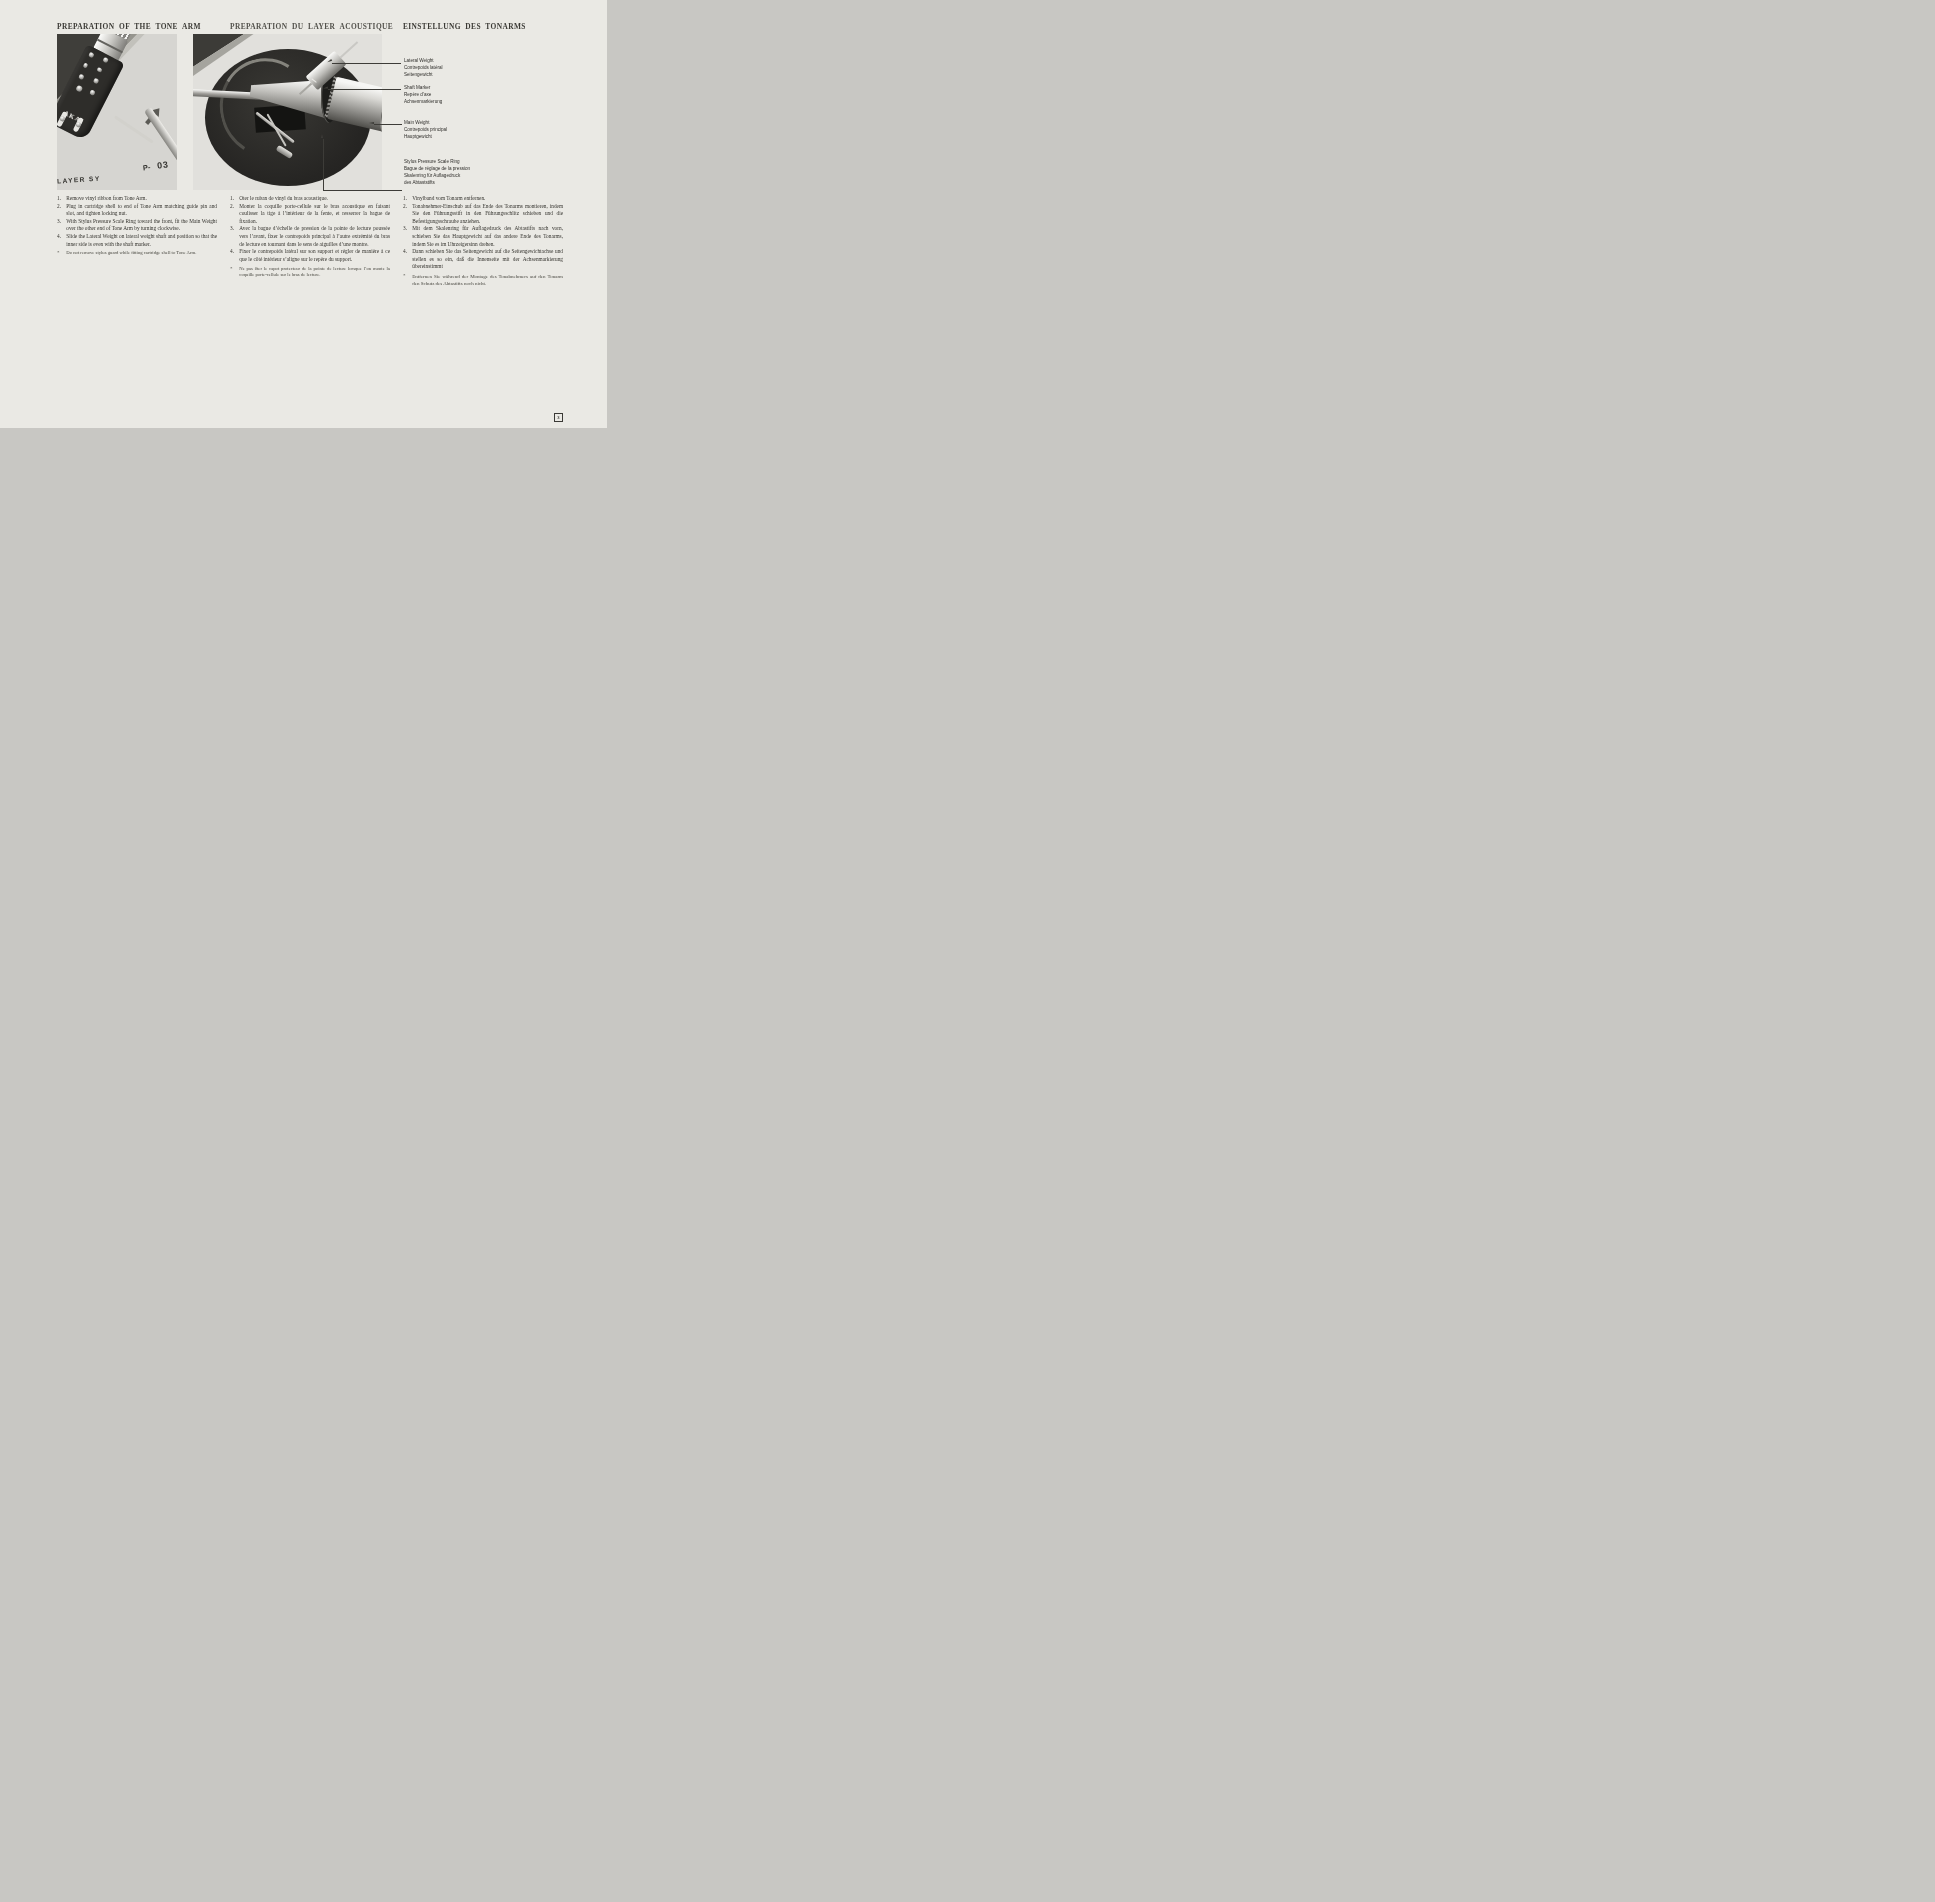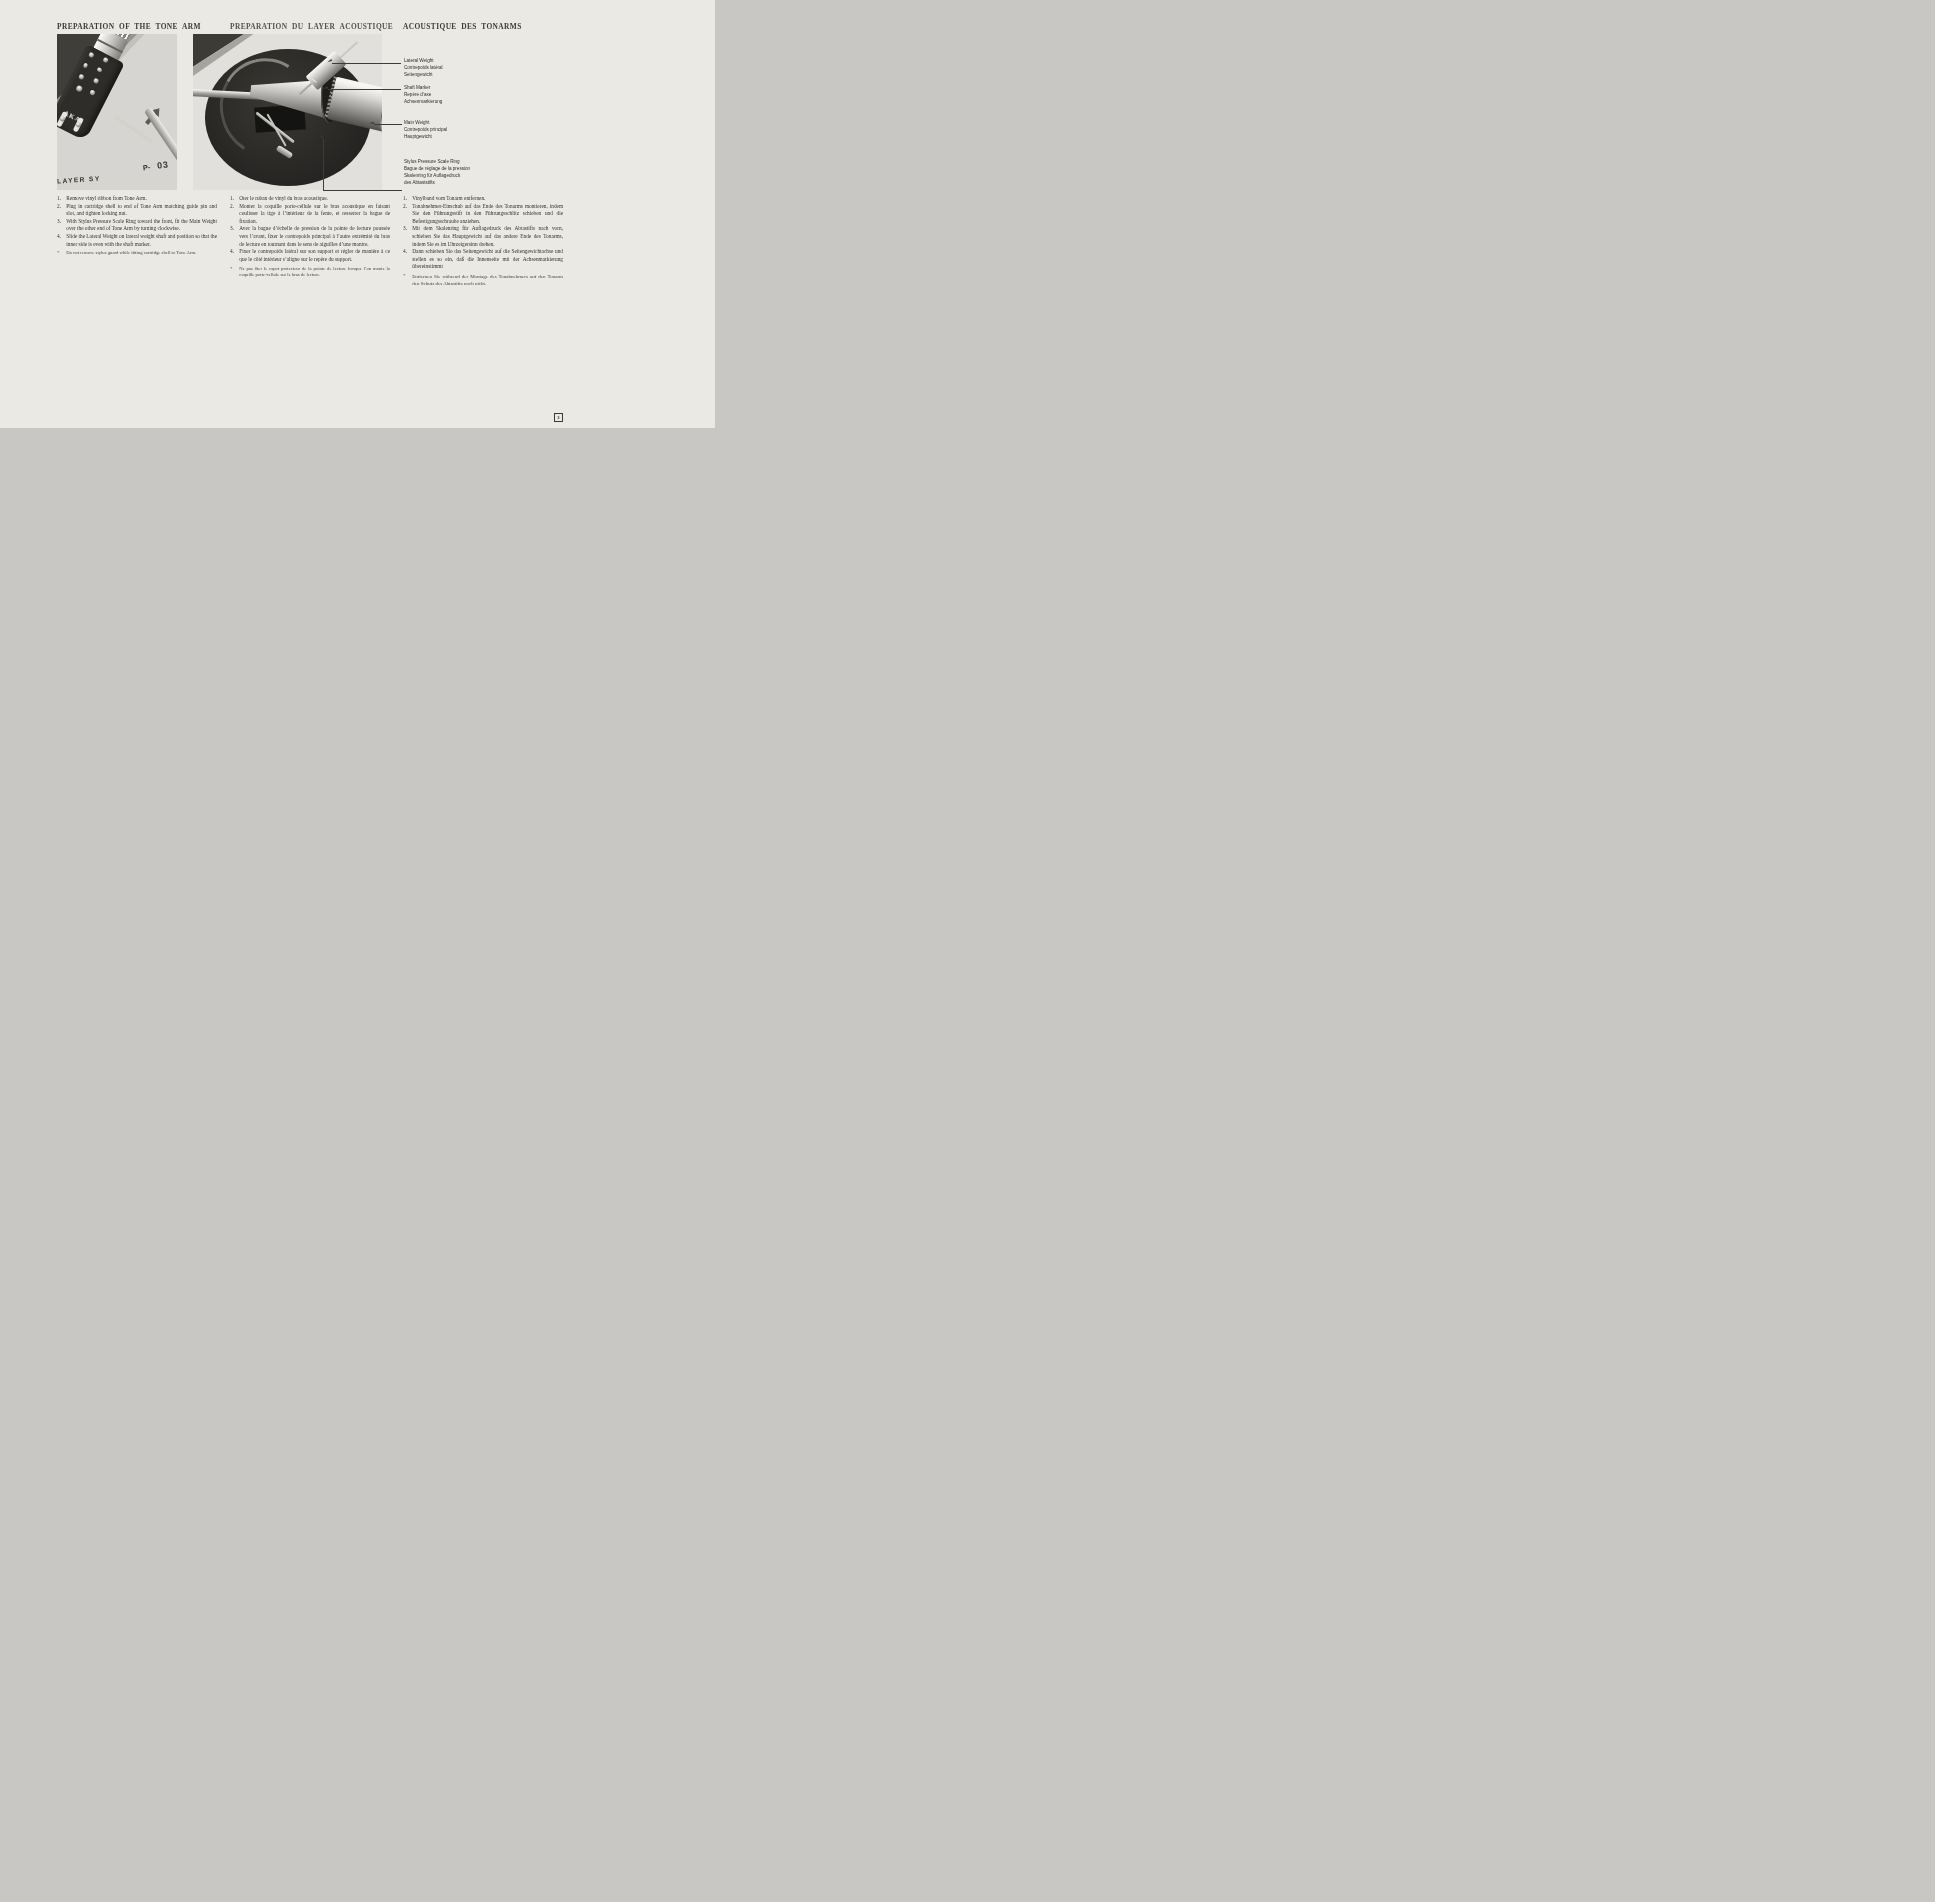--- a/index.html
+++ b/index.html
@@ -1,17 +1,17 @@
 <!DOCTYPE html>
 <html style="font-size:6.2px"><head>
 <meta charset="utf-8">
 <style>
   html,body{margin:0;padding:0;background:#c8c7c3;}
   .page{
-    position:relative; width:715px; height:428px;
+    position:relative; width:607px; height:428px;
     background:#eae9e4;
     font-family:"Liberation Serif", serif;
     color:#36352f;
     overflow:hidden;
   }
   
   .heading{
     position:absolute; top:22px;
     font-family:"Liberation Serif", serif;
     font-weight:bold; font-size:7.4px;
@@ -149,21 +149,21 @@
     font-family:"Liberation Serif", serif; font-weight:bold; font-size:4.6px; color:#34332f;
   }
 </style>
 </head>
 <body>
 
 <div class="page">
 
   <div class="heading h-en">PREPARATION OF THE TONE ARM</div>
   <div class="heading h-fr">PREPARATION DU LAYER ACOUSTIQUE</div>
-  <div class="heading h-de">ACOUSTIQUE DES TONARMS</div>
+  <div class="heading h-de">EINSTELLUNG DES TONARMS</div>
 
   <div class="photo photo-left">
     <div class="lp-wedge"></div>
     <div class="lp-stripe"></div>
     <div class="lp-stripe2"></div>
 
     <div class="lp-cap lp-cap-left">LAYER SY</div>
     <div class="lp-cap lp-cap-mid">P-</div>
     <div class="lp-cap lp-cap-right">03</div>
 

